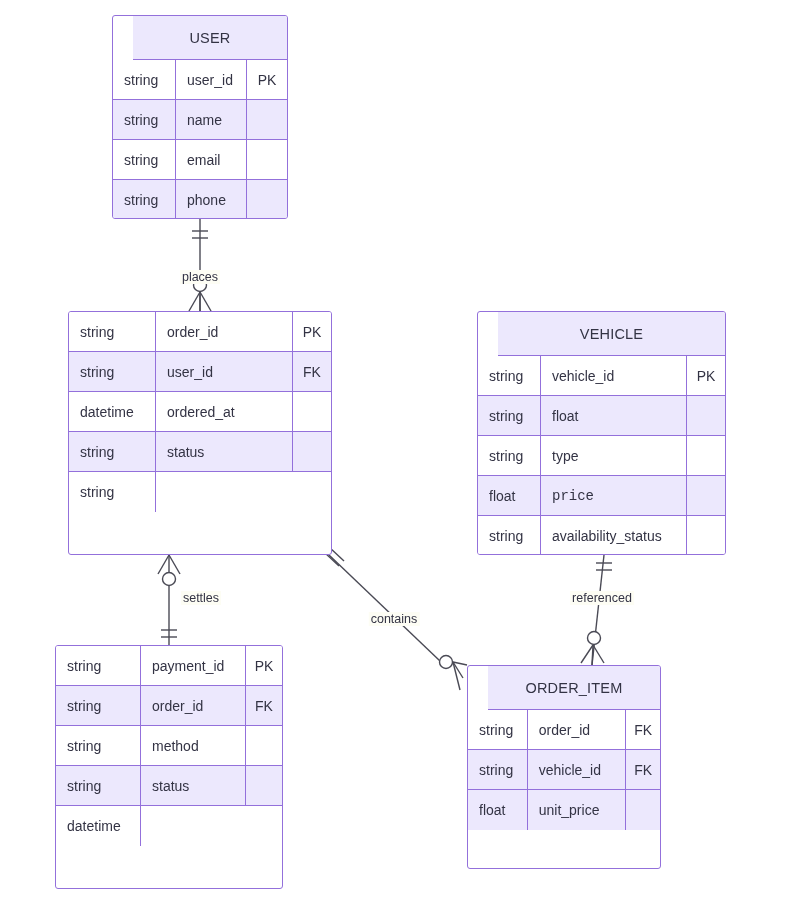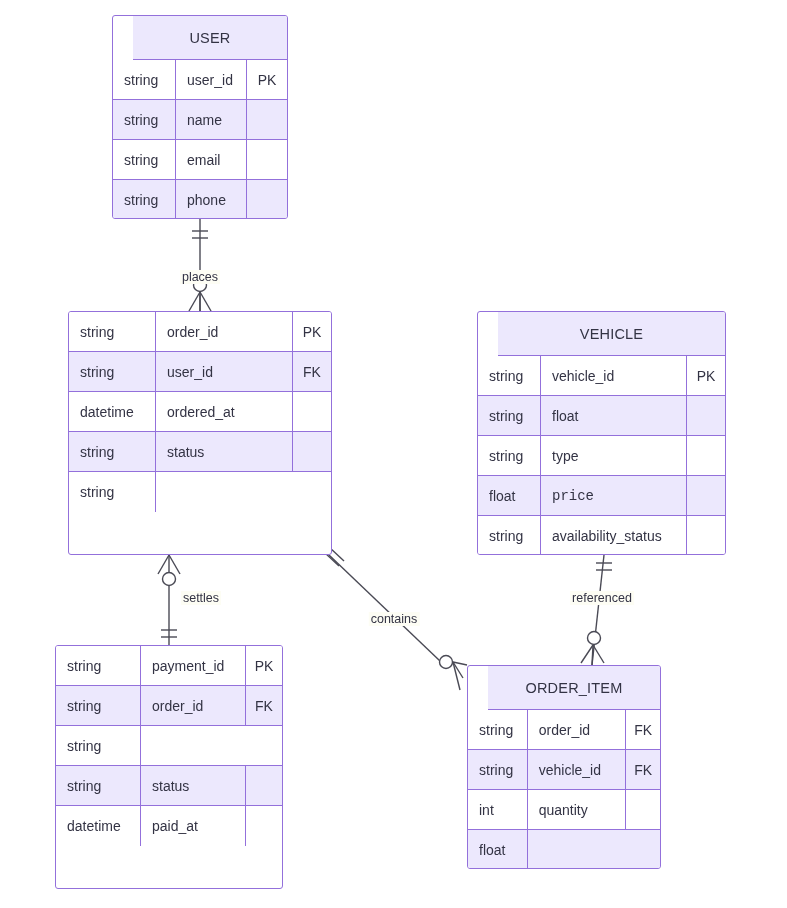--- a/index.html
+++ b/index.html
@@ -204,52 +204,48 @@
           <div class="cell" style="width: 105px;">payment_id</div>
           <div class="cell key" style="width: 36px;">PK</div>
         </div>
         <div class="attr-row even">
           <div class="cell" style="width: 85px;">string</div>
           <div class="cell" style="width: 105px;">order_id</div>
           <div class="cell key" style="width: 36px;">FK</div>
         </div>
         <div class="attr-row odd">
           <div class="cell" style="width: 85px;">string</div>
+          <div class="cell" style="width: 105px;">method</div>
           <div class="cell key" style="width: 36px;"></div>
         </div>
         <div class="attr-row even">
           <div class="cell" style="width: 85px;">string</div>
           <div class="cell" style="width: 105px;">status</div>
           <div class="cell key" style="width: 36px;"></div>
         </div>
         <div class="attr-row odd">
           <div class="cell" style="width: 85px;">datetime</div>
-          <div class="cell" style="width: 105px;">paid_at</div>
           <div class="cell key" style="width: 36px;"></div>
         </div>
       </div>
       <div class="entity" style="left: 467px; top: 665px; width: 194px; height: 204px;">
         <div class="entity-header">ORDER_ITEM</div>
         <div class="attr-row odd">
           <div class="cell" style="width: 60px;">string</div>
           <div class="cell" style="width: 99px;">order_id</div>
           <div class="cell key" style="width: 34px;">FK</div>
         </div>
         <div class="attr-row even">
           <div class="cell" style="width: 60px;">string</div>
           <div class="cell" style="width: 99px;">vehicle_id</div>
           <div class="cell key" style="width: 34px;">FK</div>
         </div>
-        <div class="attr-row odd">
-          <div class="cell" style="width: 60px;">int</div>
-          <div class="cell" style="width: 99px;">quantity</div>
-          <div class="cell key" style="width: 34px;"></div>
-        </div>
         <div class="attr-row even">
           <div class="cell" style="width: 60px;">float</div>
+          <div class="cell" style="width: 99px;">unit_price</div>
           <div class="cell key" style="width: 34px;"></div>
         </div>
       </div>
     </div>
   <div id="labels-layer">
       <div class="rel-label" style="left: 200px; top: 277px;">places</div>
       <div class="rel-label" style="left: 169px; top: 598px; margin-left: 32px;">settles</div>
       <div class="rel-label" style="left: 394px; top: 619px;">contains</div>
       <div class="rel-label" style="left: 602px; top: 598px;">referenced</div>
     </div>

